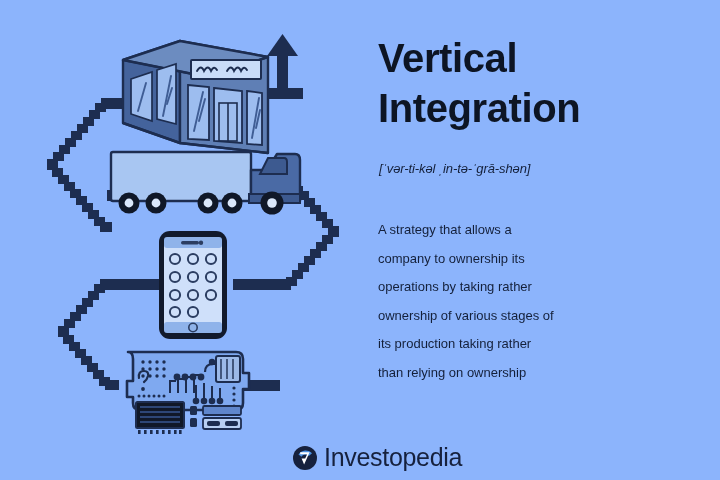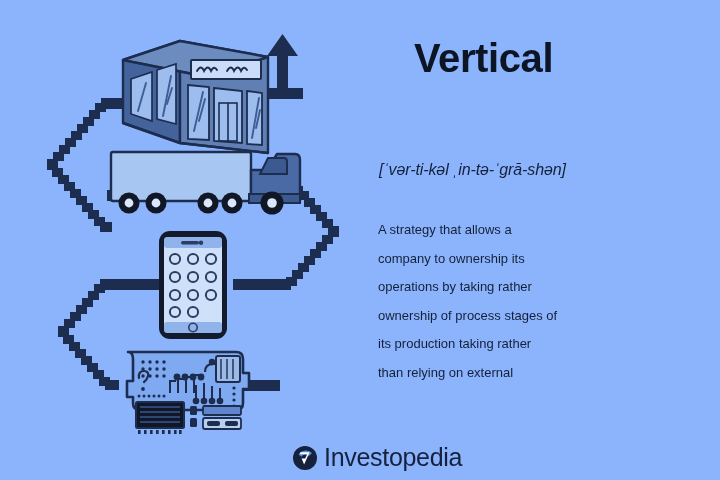--- a/index.html
+++ b/index.html
@@ -40,28 +40,27 @@
   #title {
     position: absolute;
     left: 0;
     top: 33px;
     width: 300px;
     font-size: 40px;
     line-height: 50px;
     font-weight: bold;
     color: #0d1524;
     letter-spacing: -0.4px;
-    margin-left: 36px;
   }
 
   #pronunciation {
     position: absolute;
     left: 1px;
     top: 161px;
-    font-size: 16px;
+    font-size: 13px;
     font-style: italic;
     font-weight: 500;
     color: #14203a;
     letter-spacing: -0.1px;
     white-space: nowrap;
   }
 
   #definition {
     position: absolute;
     left: 0;
@@ -398,31 +397,32 @@
         <rect x="203" y="418" width="38" height="11" rx="2" fill="#b8cff2" stroke="#1d2d50" stroke-width="1.8"></rect>
         <rect x="207" y="421" width="13" height="5" rx="2" fill="#1d2d50"></rect>
         <rect x="225" y="421" width="13" height="5" rx="2" fill="#1d2d50"></rect>
       </g>
     </svg>
   </div>
 
   <div id="text-col">
     <div id="title">
       <div>Vertical</div>
+      <div>Integration</div>
     </div>
 
     <div id="pronunciation">[ˈvər-ti-kəl ˌin-tə-ˈgrā-shən]</div>
 
     <div id="definition">
       <div>A strategy that allows a</div>
       <div>company to ownership its</div>
       <div>operations by taking rather</div>
-      <div>ownership of process stages of</div>
+      <div>ownership of various stages of</div>
       <div>its production taking rather</div>
-      <div>than relying on external</div>
+      <div>than relying on ownership</div>
     </div>
   </div>
 
   <div id="logo">
     <svg id="logo-mark" width="26" height="26" viewBox="0 0 26 26" xmlns="http://www.w3.org/2000/svg">
       <circle cx="13" cy="13" r="12" fill="#16213d"></circle>
       <path d="M6.5,9.5 a8.5,8.5 0 0 1 13.5,-1.2 l-3.2,2.6 a4.6,4.6 0 0 0 -7.4,0.9 z" fill="#4a90e2"></path>
       <path d="M8.2,7.2 L17.6,7.2 L12.1,19.4 L9.6,13.6 L13.2,13.6 L15.1,9.3 L8.2,9.3 z" fill="#ffffff"></path>
     </svg>
     <span id="logo-text">Investopedia</span>

